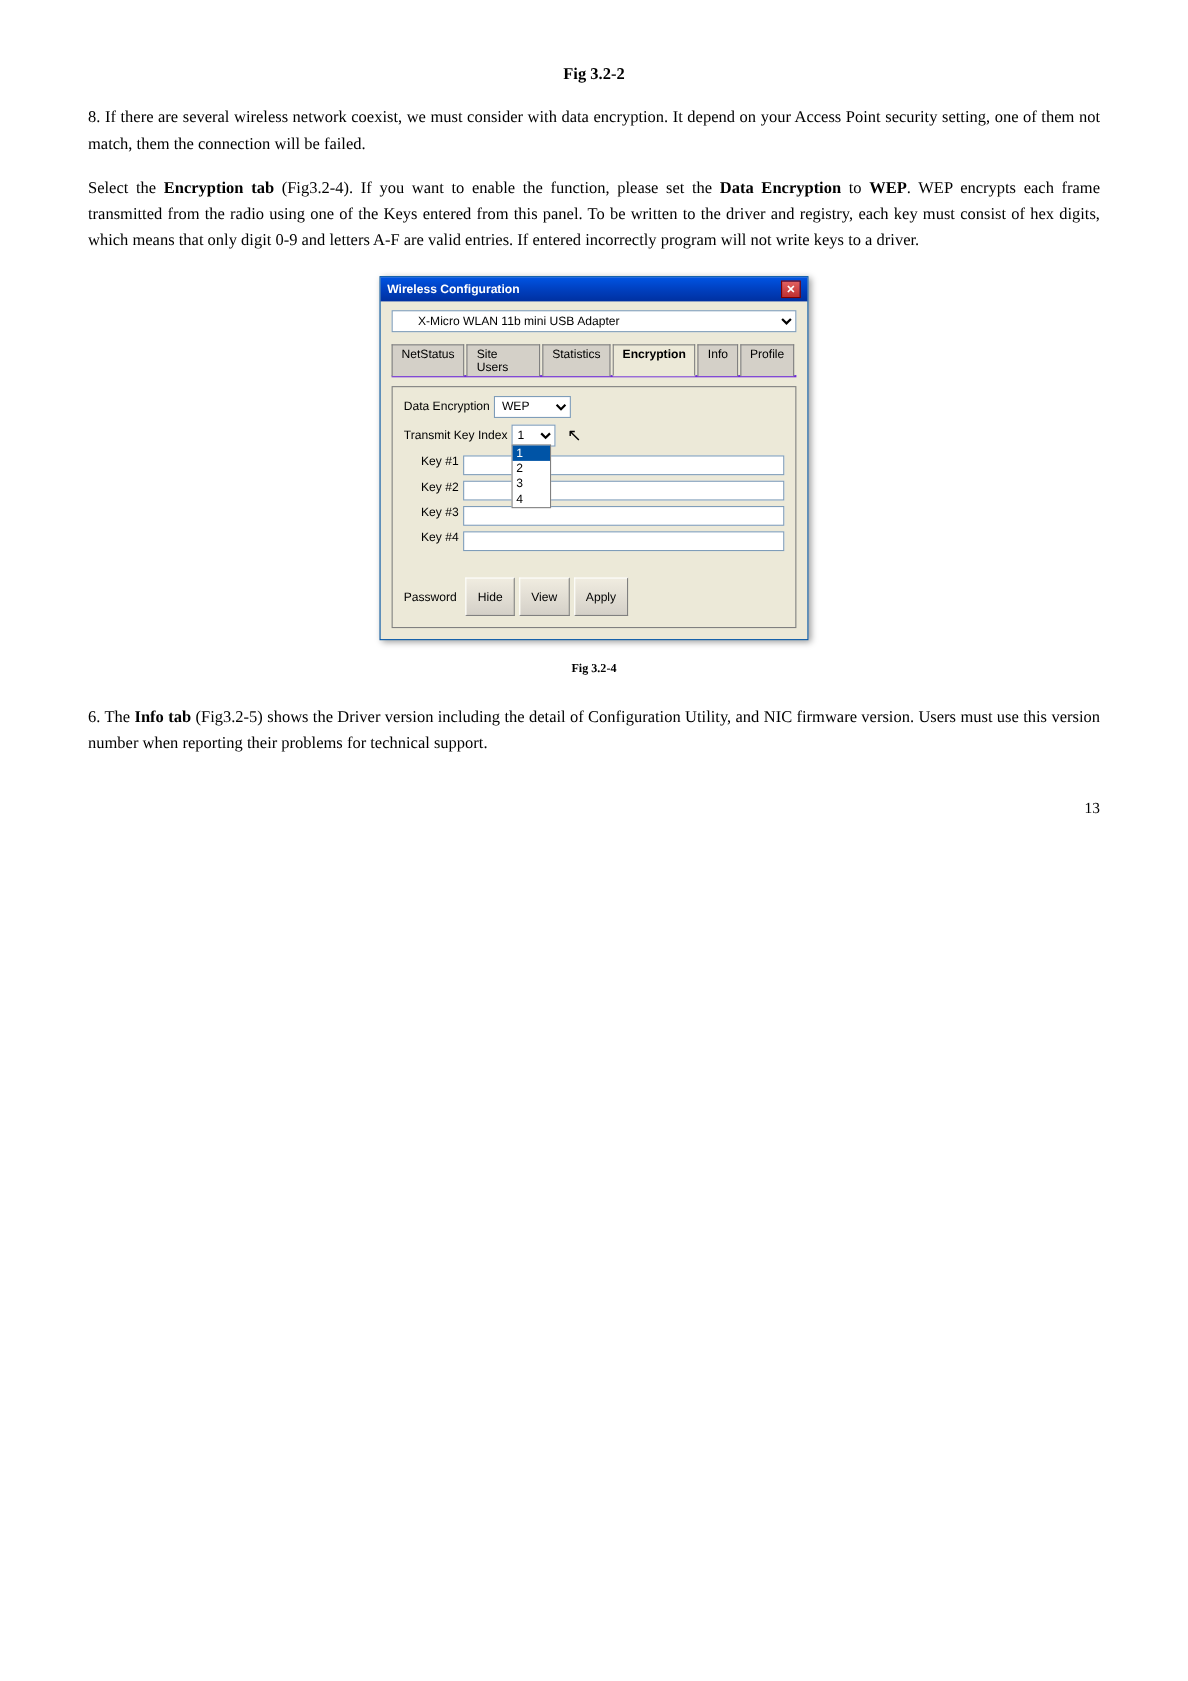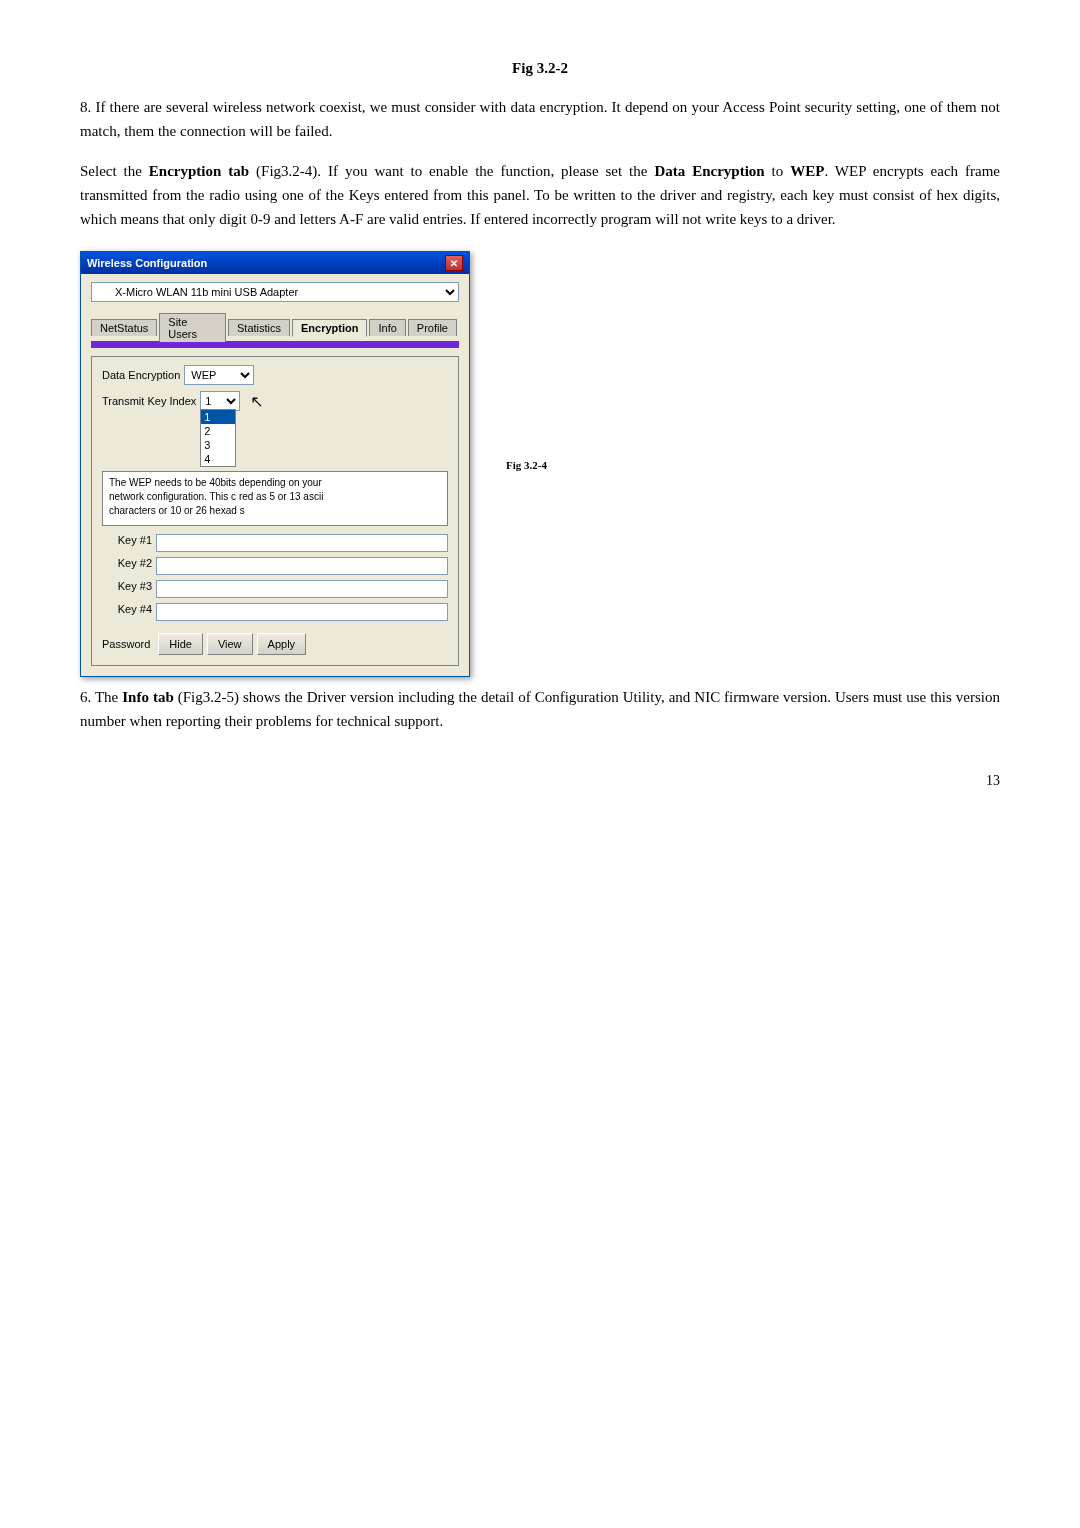--- a/index.html
+++ b/index.html
@@ -26,24 +26,23 @@
       margin-bottom: 16px;
       font-size: 15px;
     }
 
     .paragraph b {
       font-weight: bold;
     }
 
     .figure-container {
       display: flex;
-      flex-direction: row;
+      flex-direction: column;
       align-items: center;
       margin: 20px 0 8px 0;
-      gap: 36px;
     }
 
     
     .dialog {
       width: 390px;
       border: 1px solid #0054a6;
       background: #ece9d8;
       font-family: Tahoma, Arial, sans-serif;
       font-size: 11px;
       color: #000000;
@@ -100,23 +99,22 @@
       font-size: 11px;
       font-family: Tahoma, Arial, sans-serif;
       border: 1px solid #7f9db9;
       background: #ffffff;
       padding: 1px 19px;
     }
 
     
     .tabs-bar {
       display: flex;
-      border-bottom: 7px solid #6d28d9;
+      border-bottom: 2px solid #6d28d9;
       margin-bottom: 8px;
-      align-items: center;
     }
 
     .tab {
       padding: 2px 8px;
       border: 1px solid #808080;
       border-bottom: none;
       background: #d4d0c8;
       font-size: 11px;
       font-family: Tahoma, Arial, sans-serif;
       cursor: pointer;
@@ -197,27 +195,27 @@
       height: 18px;
       border: 1px solid #7f9db9;
       background: #ffffff;
       font-size: 11px;
       font-family: Tahoma, Arial, sans-serif;
     }
 
     .bottom-buttons {
       display: flex;
       align-items: center;
-      margin-top: 12px;
+      margin-top: 24px;
       gap: 4px;
     }
 
     .btn {
       padding: 2px 10px;
-      height: 22px;
+      height: 35px;
       font-size: 11px;
       font-family: Tahoma, Arial, sans-serif;
       background: linear-gradient(to bottom, #f0ece0 0%, #d4d0c8 100%);
       border: 1px solid #808080;
       border-top-color: #ffffff;
       border-left-color: #ffffff;
       cursor: pointer;
       white-space: nowrap;
     }
 
@@ -310,28 +308,20 @@
               <div style="padding:1px 3px; background:#0054a6; color:#fff;">1</div>
               <div style="padding:1px 3px;">2</div>
               <div style="padding:1px 3px;">3</div>
               <div style="padding:1px 3px;">4</div>
             </div>
           </div>
 
           <span style="font-size:16px; margin-left:10px; cursor:default;">↖</span>
         </div>
 
-        <div class="info-text-box" style="margin-top: 60px;">
-          <span>The WEP needs to be 40bits</span>
-          <span>depending on your</span><br>
-          <span>network configuration. This c</span>
-          <span>red as 5 or 13 ascii</span><br>
-          <span>characters or 10 or 26 hexad</span>
-          <span>s</span>
-        </div>
 
         <div class="key-section">
           <div class="key-row">
             <span class="key-label">Key #1</span>
             <input class="key-input" type="text" style="">
           </div>
           <div class="key-row">
             <span class="key-label">Key #2</span>
             <input class="key-input" type="text" style="">
           </div>

